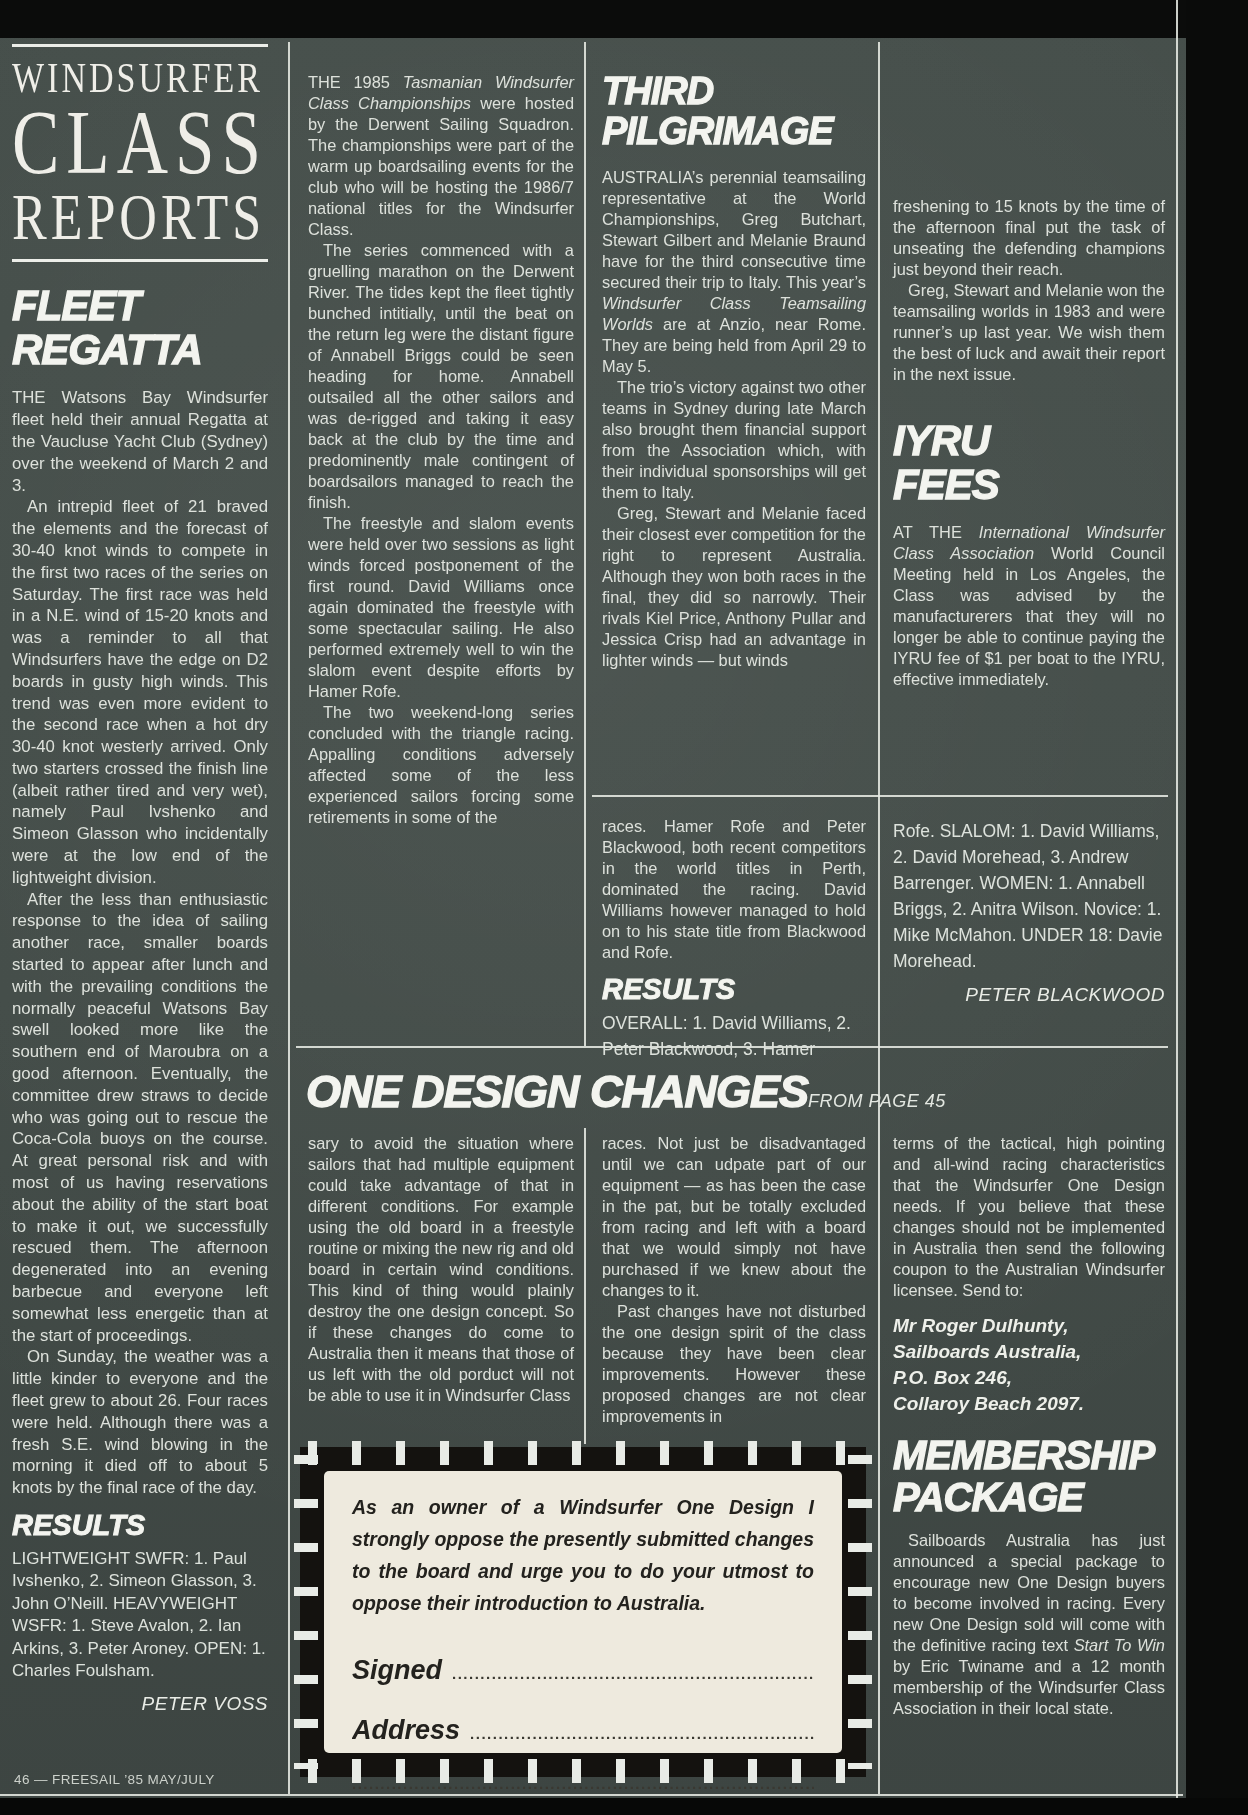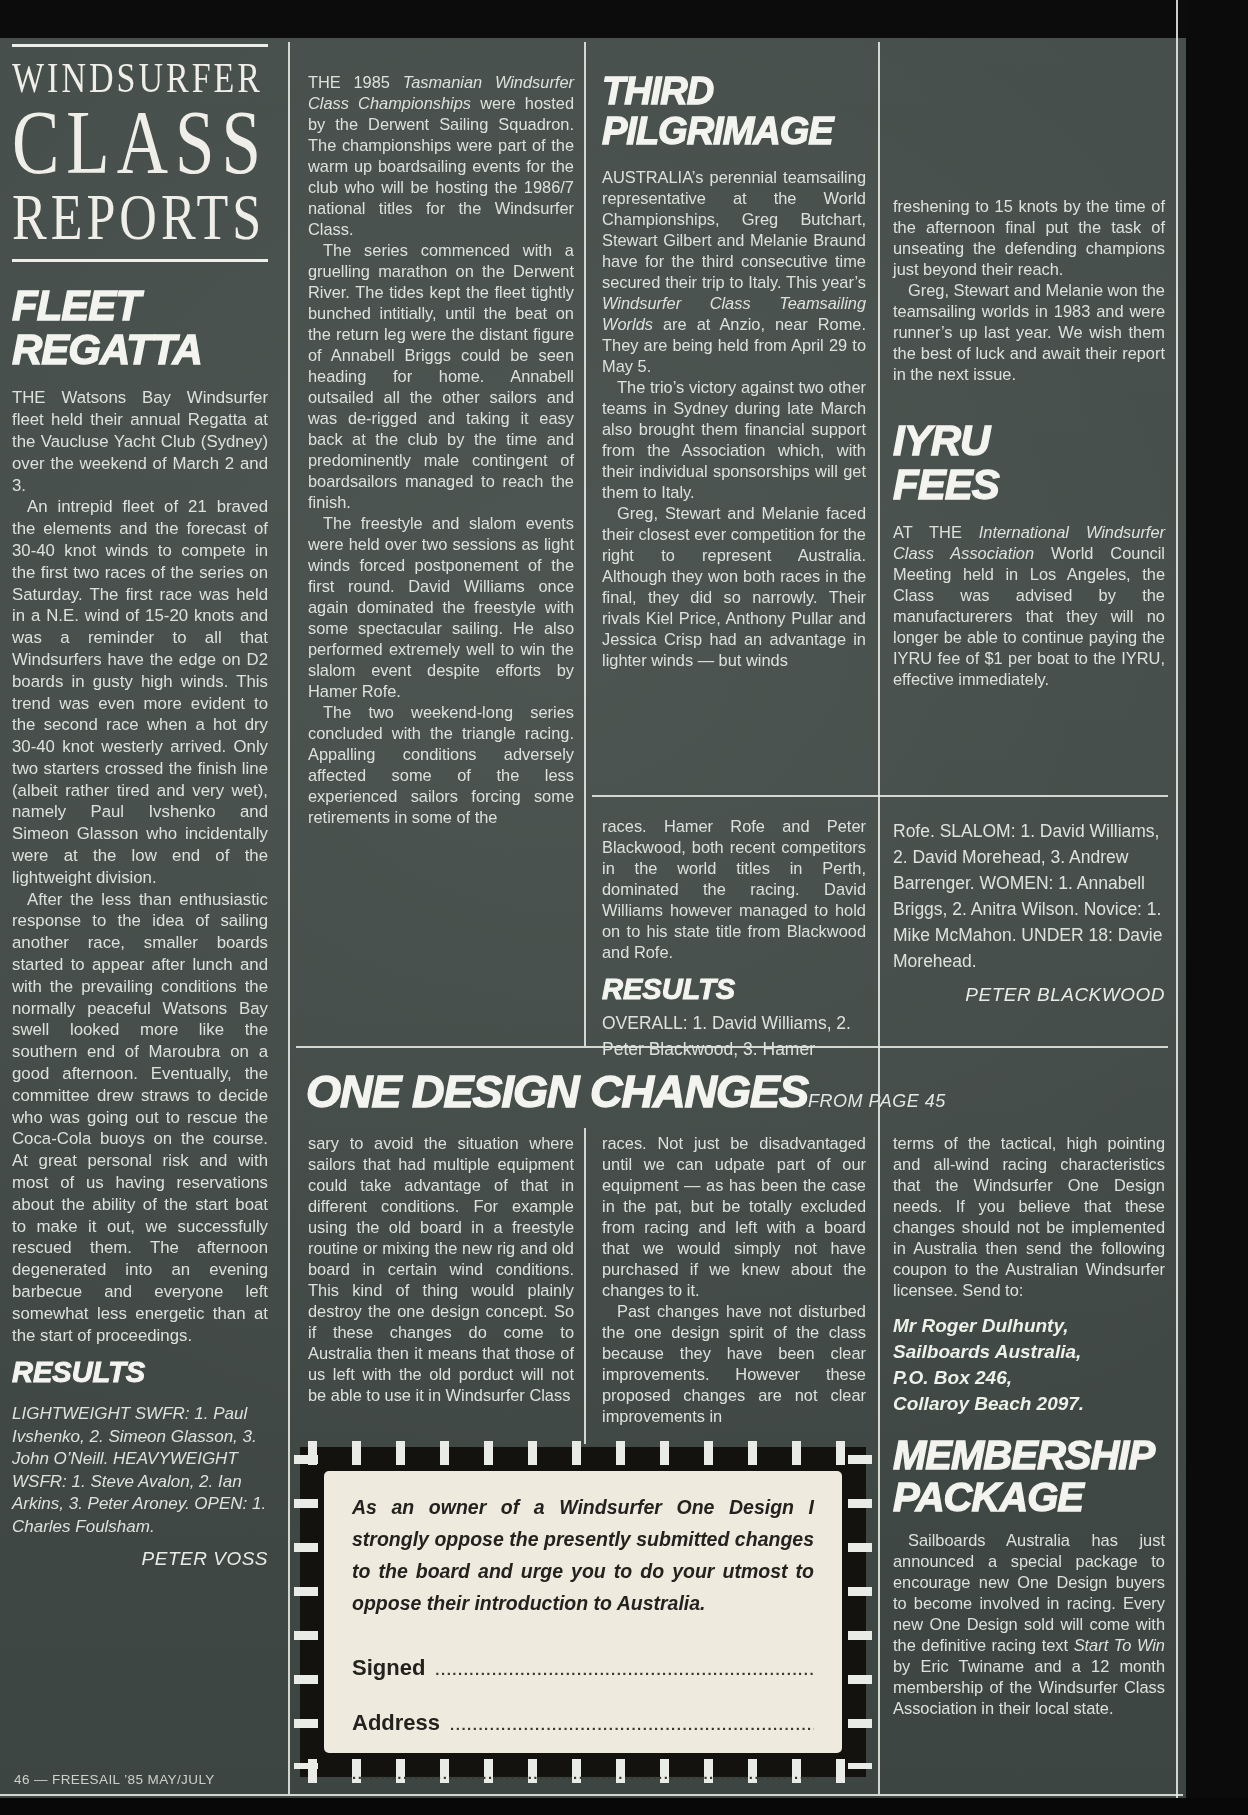--- a/index.html
+++ b/index.html
@@ -40,21 +40,21 @@
   .res-hed {
     font-style:italic; font-weight:bold; color:#f3f4ef; font-size:29px;
     -webkit-text-stroke:1px #f3f4ef; margin:10px 0 4px;
   }
 
   
   .bt p { font-size:16.4px; line-height:21px; text-align:justify; color:#dde1db; }
   .bt p.ind { text-indent:15px; }
   .col1 .bt p { font-size:16.8px; line-height:21.8px; }
 
-  .res-italic { font-style:italic; font-size:17px; line-height:22.5px; color:#dde2dc; margin-top:14px; }
+  .res-italic { font-size:17px; line-height:22.5px; color:#dde2dc; margin-top:6px; }
   .byline { font-style:italic; font-size:19px; letter-spacing:.5px; color:#e9ece6; margin-top:10px;text-align:right; }
 
   .res-list { font-size:17.5px; line-height:26px; color:#dde2dc; }
 
   
   .banner { position:absolute; left:306px; top:1066px; width:862px; display:flex; align-items:baseline; gap:0; }
   .banner-title { font-style:italic; font-weight:bold; font-size:45px; letter-spacing:-1px; color:#f3f4ef; -webkit-text-stroke:1.4px #f3f4ef; }
   .banner-sub { font-style:italic; font-size:18px; color:#e3e7e1; letter-spacing:.5px; }
 
   
@@ -67,21 +67,21 @@
   .t-top    { left:8px; right:8px; top:-6px;    height:24px; background:repeating-linear-gradient(90deg,  #e8ebe6 0 9px, rgba(0,0,0,0) 9px 44px); }
   .t-bottom { left:8px; right:8px; bottom:-6px; height:24px; background:repeating-linear-gradient(90deg,  #e8ebe6 0 9px, rgba(0,0,0,0) 9px 44px); }
   .t-left   { top:8px; bottom:8px; left:-6px;   width:24px;  background:repeating-linear-gradient(180deg, #e8ebe6 0 9px, rgba(0,0,0,0) 9px 44px); }
   .t-right  { top:8px; bottom:8px; right:-6px;  width:24px;  background:repeating-linear-gradient(180deg, #e8ebe6 0 9px, rgba(0,0,0,0) 9px 44px); }
   .coupon-card {
     position:absolute; inset:24px; background:#eeeade; border-radius:5px;
     padding:20px 28px; color:#23221e;
   }
   .coupon-statement { font-weight:bold; font-style:italic; font-size:19.5px; line-height:32px; text-align:justify; }
   .sig-row { display:flex; align-items:baseline; margin-top:29px; white-space:nowrap; overflow:hidden; }
-  .sig-label { font-weight:bold; font-size:22px; margin-right:10px; flex:0 0 auto; }
+  .sig-label { font-weight:bold; font-style:italic; font-size:27px; margin-right:10px; flex:0 0 auto; }
   .dots { font-weight:bold; font-size:15px; letter-spacing:1.5px; color:#3a3831; overflow:hidden; flex:1 1 auto; }
   .sig-row.first-gap { margin-top:36px; }
 
   .footer { position:absolute; left:14px; top:1772px; font-size:13.5px; letter-spacing:.4px; color:#ccd1cb; }
 </style>
 </head>
 <body>
 
 <div class="page">
 
@@ -102,20 +102,21 @@
     <div class="masthead">
       <span class="m1">WINDSURFER</span>
       <span class="m2">CLASS</span>
       <span class="m3">REPORTS</span>
     </div>
     <h2 class="hed" style="margin-top:22px;"><span>FLEET</span><br><span>REGATTA</span></h2>
     <div class="bt">
       <p>THE Watsons Bay Windsurfer fleet held their annual Regatta at the Vaucluse Yacht Club (Sydney) over the weekend of March 2 and 3.</p>
       <p class="ind">An intrepid fleet of 21 braved the elements and the forecast of 30-40 knot winds to compete in the first two races of the series on Saturday. The first race was held in a N.E. wind of 15-20 knots and was a reminder to all that Windsurfers have the edge on D2 boards in gusty high winds. This trend was even more evident to the second race when a hot dry 30-40 knot westerly arrived. Only two starters crossed the finish line (albeit rather tired and very wet), namely Paul Ivshenko and Simeon Glasson who incidentally were at the low end of the lightweight division.</p>
       <p class="ind">After the less than enthusiastic response to the idea of sailing another race, smaller boards started to appear after lunch and with the prevailing conditions the normally peaceful Watsons Bay swell looked more like the southern end of Maroubra on a good afternoon. Eventually, the committee drew straws to decide who was going out to rescue the Coca-Cola buoys on the course. At great personal risk and with most of us having reservations about the ability of the start boat to make it out, we successfully rescued them. The afternoon degenerated into an evening barbecue and everyone left somewhat less energetic than at the start of proceedings.</p>
+      <p class="ind">On Sunday, the weather was a little kinder to everyone and the fleet grew to about 26. Four races were held. Although there was a fresh S.E. wind blowing in the morning it died off to about 5 knots by the final race of the day.</p>
     </div>
     <h3 class="res-hed">RESULTS</h3>
     <p class="res-italic">LIGHTWEIGHT SWFR: 1. Paul Ivshenko, 2. Simeon Glasson, 3. John O’Neill. HEAVYWEIGHT WSFR: 1. Steve Avalon, 2. Ian Arkins, 3. Peter Aroney. OPEN: 1. Charles Foulsham.</p>
     <p class="byline">PETER VOSS</p>
   </div>
 
   <div class="col" style="left:308px; top:44px; width:266px; padding-top:28px;">
     <div class="bt">
       <p><span>THE 1985 </span><span style="font-style:italic;">Tasmanian Windsurfer Class Championships</span><span> were hosted by the Derwent Sailing Squadron. The championships were part of the warm up boardsailing events for the club who will be hosting the 1986/7 national titles for the Windsurfer Class.</span></p>
       <p class="ind">The series commenced with a gruelling marathon on the Derwent River. The tides kept the fleet tightly bunched intitially, until the beat on the return leg were the distant figure of Annabell Briggs could be seen heading for home. Annabell outsailed all the other sailors and was de-rigged and taking it easy back at the club by the time and predominently male contingent of boardsailors managed to reach the finish.</p>

